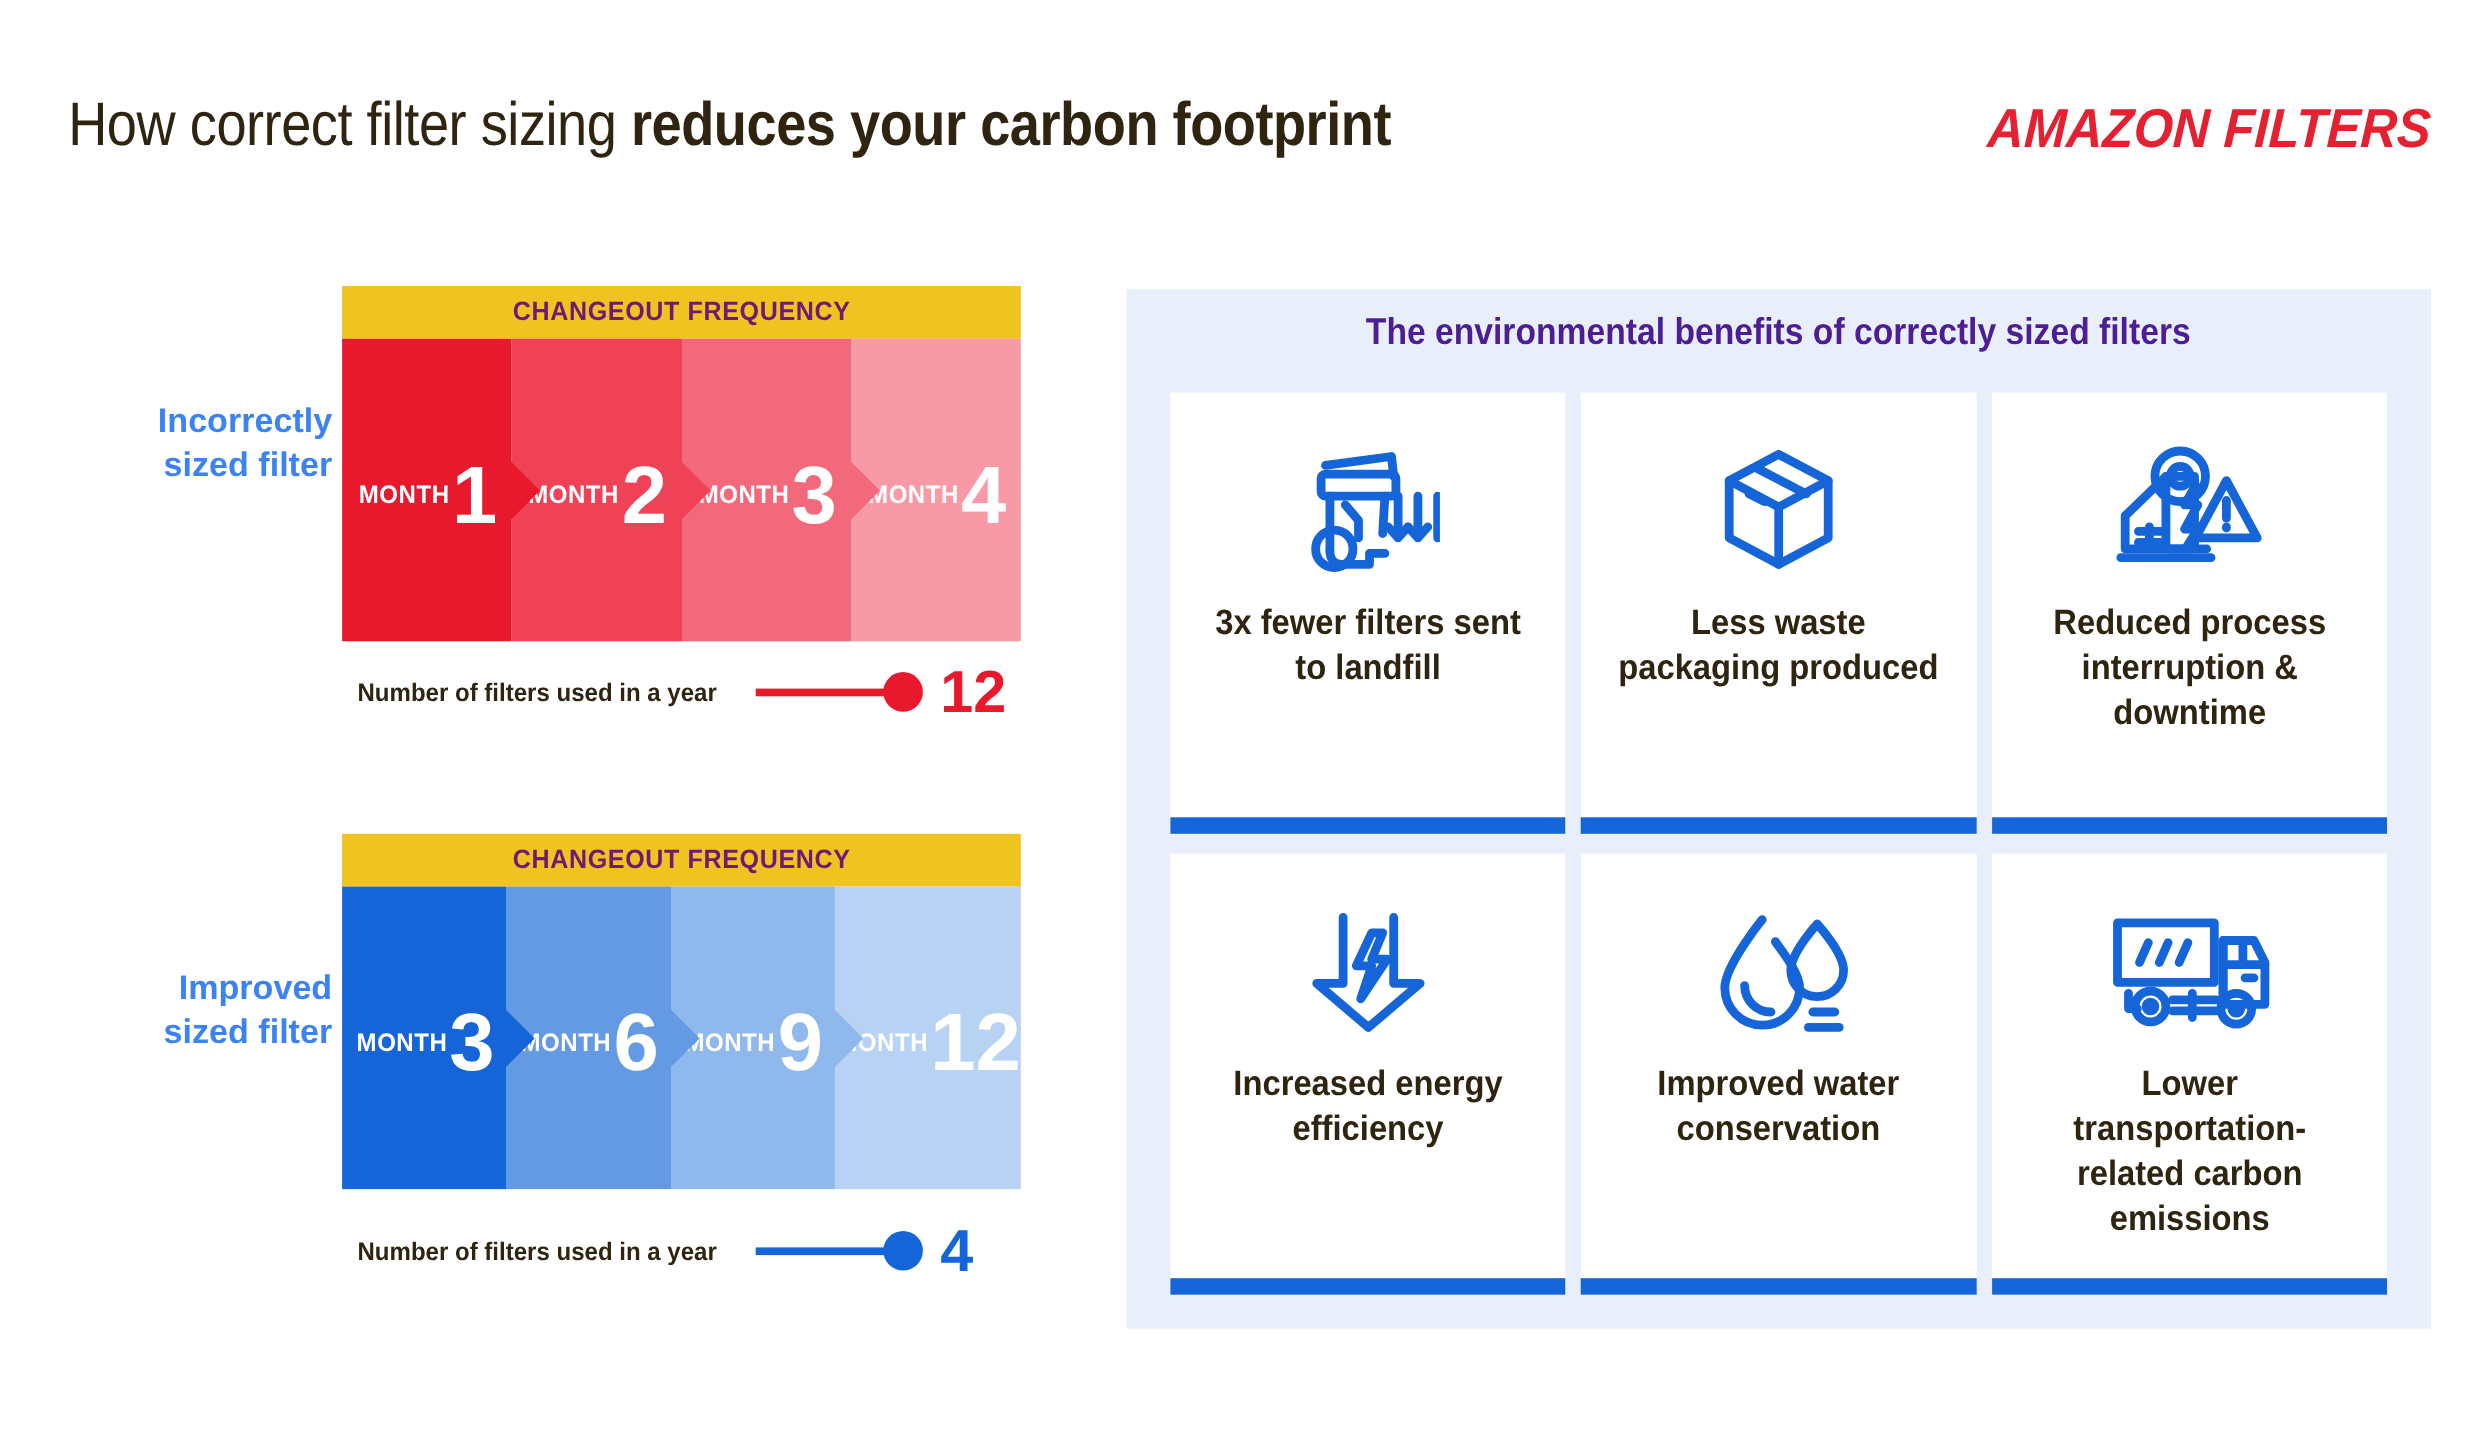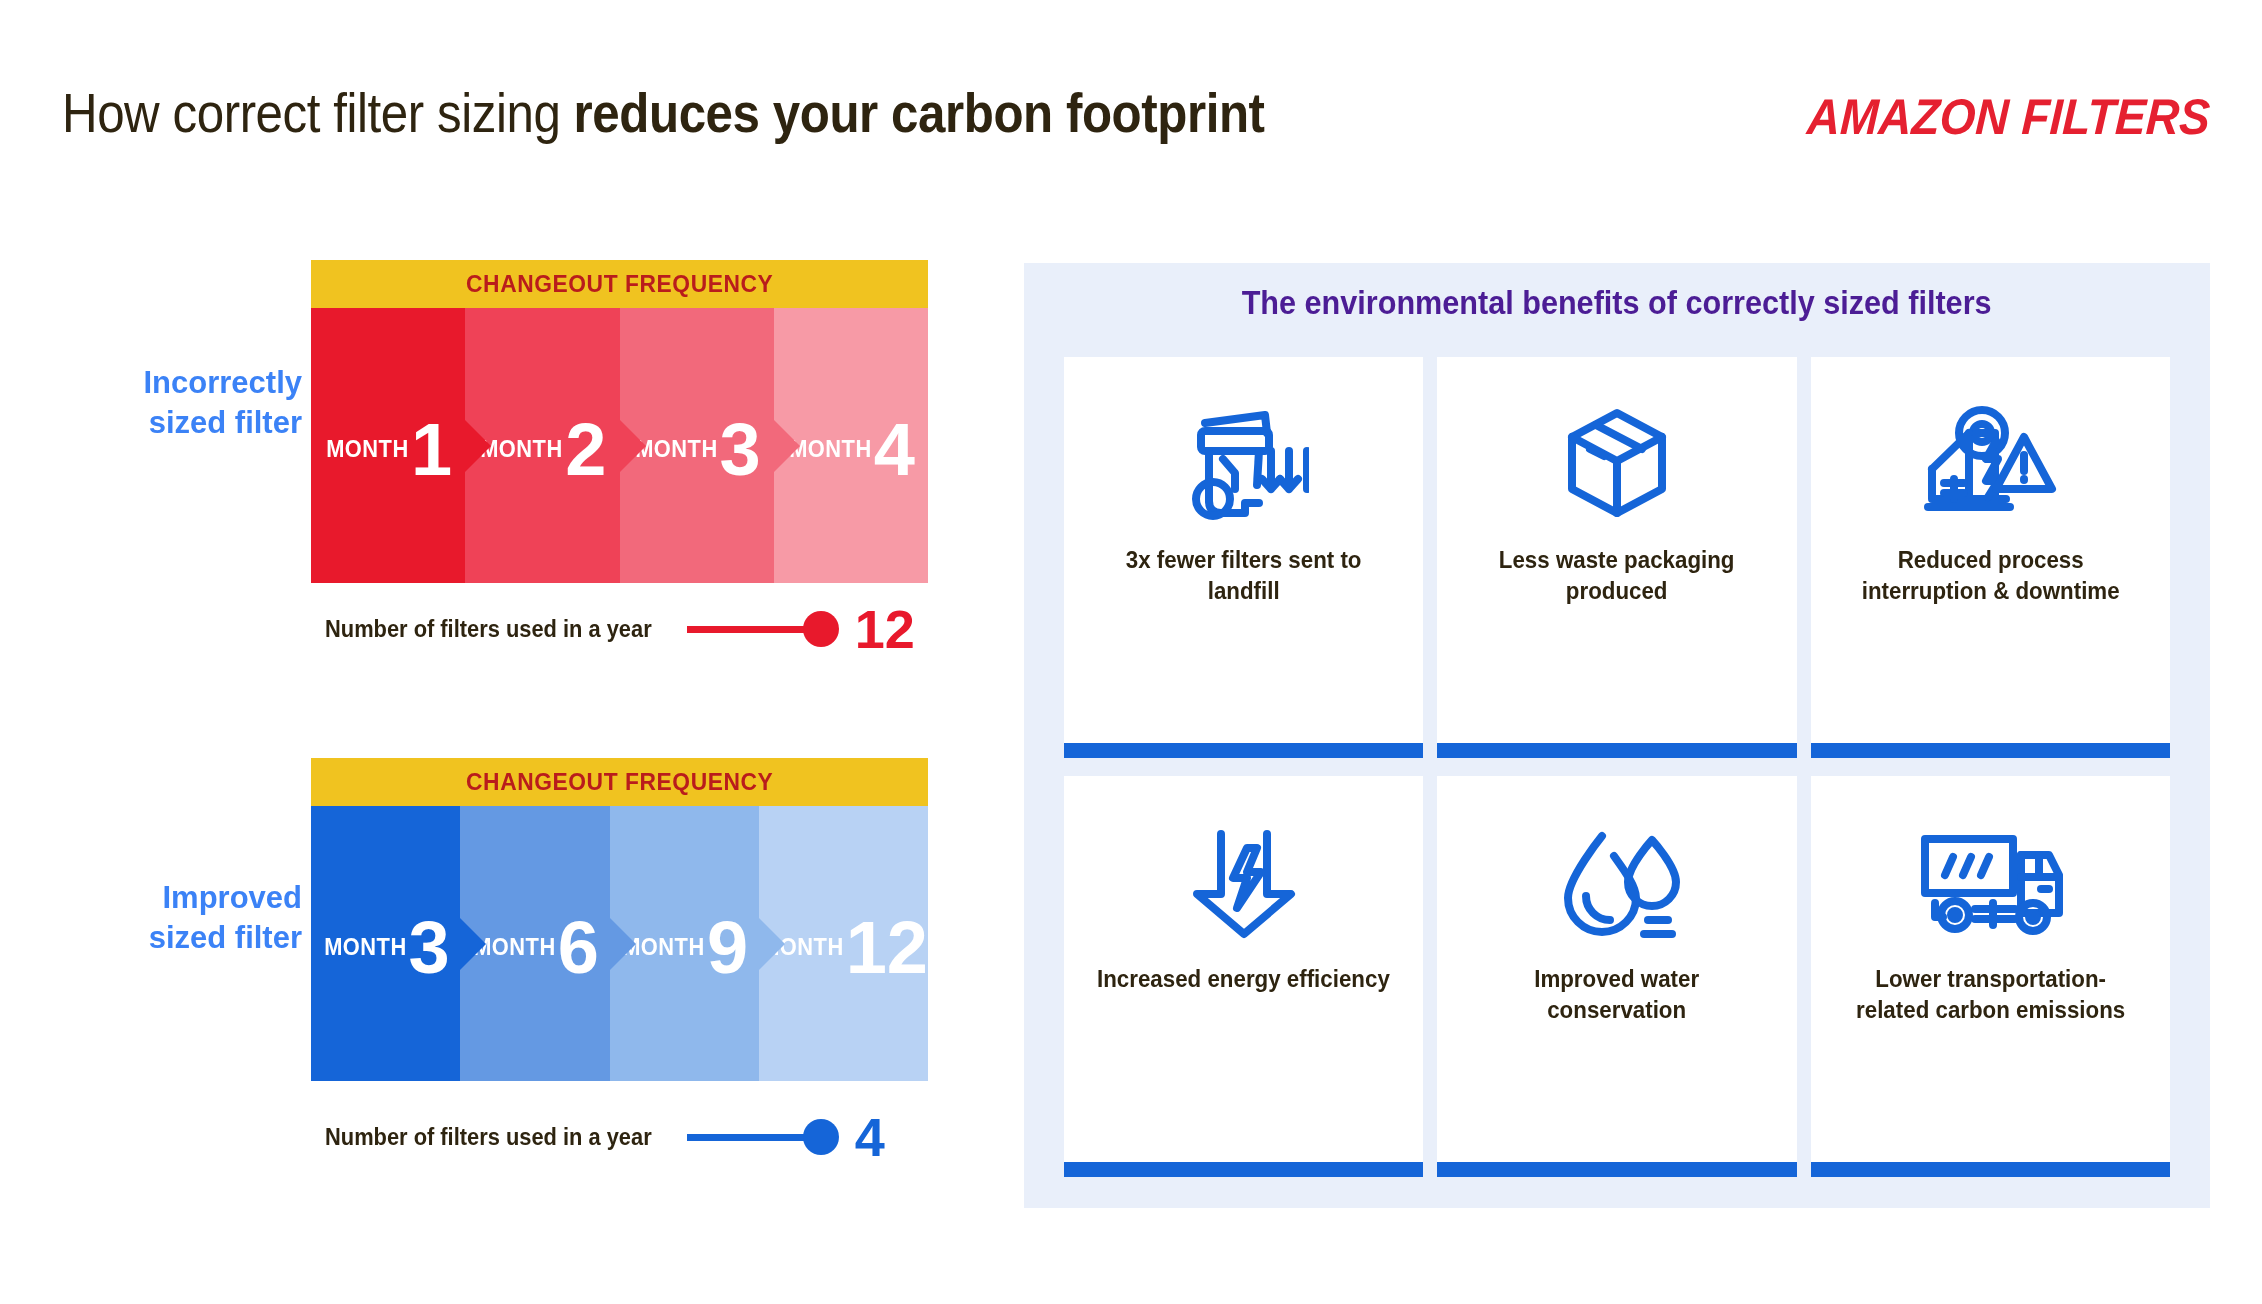--- a/index.html
+++ b/index.html
@@ -40,21 +40,21 @@
   #label-incorrect { left: 72px; top: 335px; }
   #label-correct   { left: 72px; top: 850px; }
 
   .freq-block { position: absolute; left: 311px; width: 617px; }
   #freq-red  { top: 232px; }
   #freq-blue { top: 730px; }
 
   .freq-header {
     height: 48px; background: #F0C320;
     display: flex; align-items: center; justify-content: center;
-    font-size: 24px; font-weight: 700; color: #b91c1c;
+    font-size: 24px; font-weight: 700; color: #701a75;
     letter-spacing: 0.6px;
     transform: none;
   }
   .freq-header span { transform: scaleX(0.95); display:inline-block; }
 
   .chev-row { position: relative; height: 275px; display: flex; }
   .chev {
     position: relative; flex: 1 1 0;
     display: flex; flex-direction: row;
     align-items: center; justify-content: center;
@@ -127,21 +127,21 @@
     align-items: center;
     padding: 30px 18px 0 18px;
   }
   .card-icon {
     height: 150px; width: 100%;
     display: flex; align-items: center; justify-content: center;
   }
   .card-icon svg { display: block; }
   .card-label {
     margin-top: 8px;
-    font-size: 24px; font-weight: 700; line-height: 1.28;
+    font-size: 32px; font-weight: 700; line-height: 1.28;
     color: #2e2410; text-align: center;
   }
   .card-label span { display:inline-block; transform: scaleX(0.93); }
   .card-bar {
     position: absolute; left: 0; bottom: 0;
     width: 100%; height: 15px; background: #1565D8;
   }
 </style>
 </head>
 <body>

